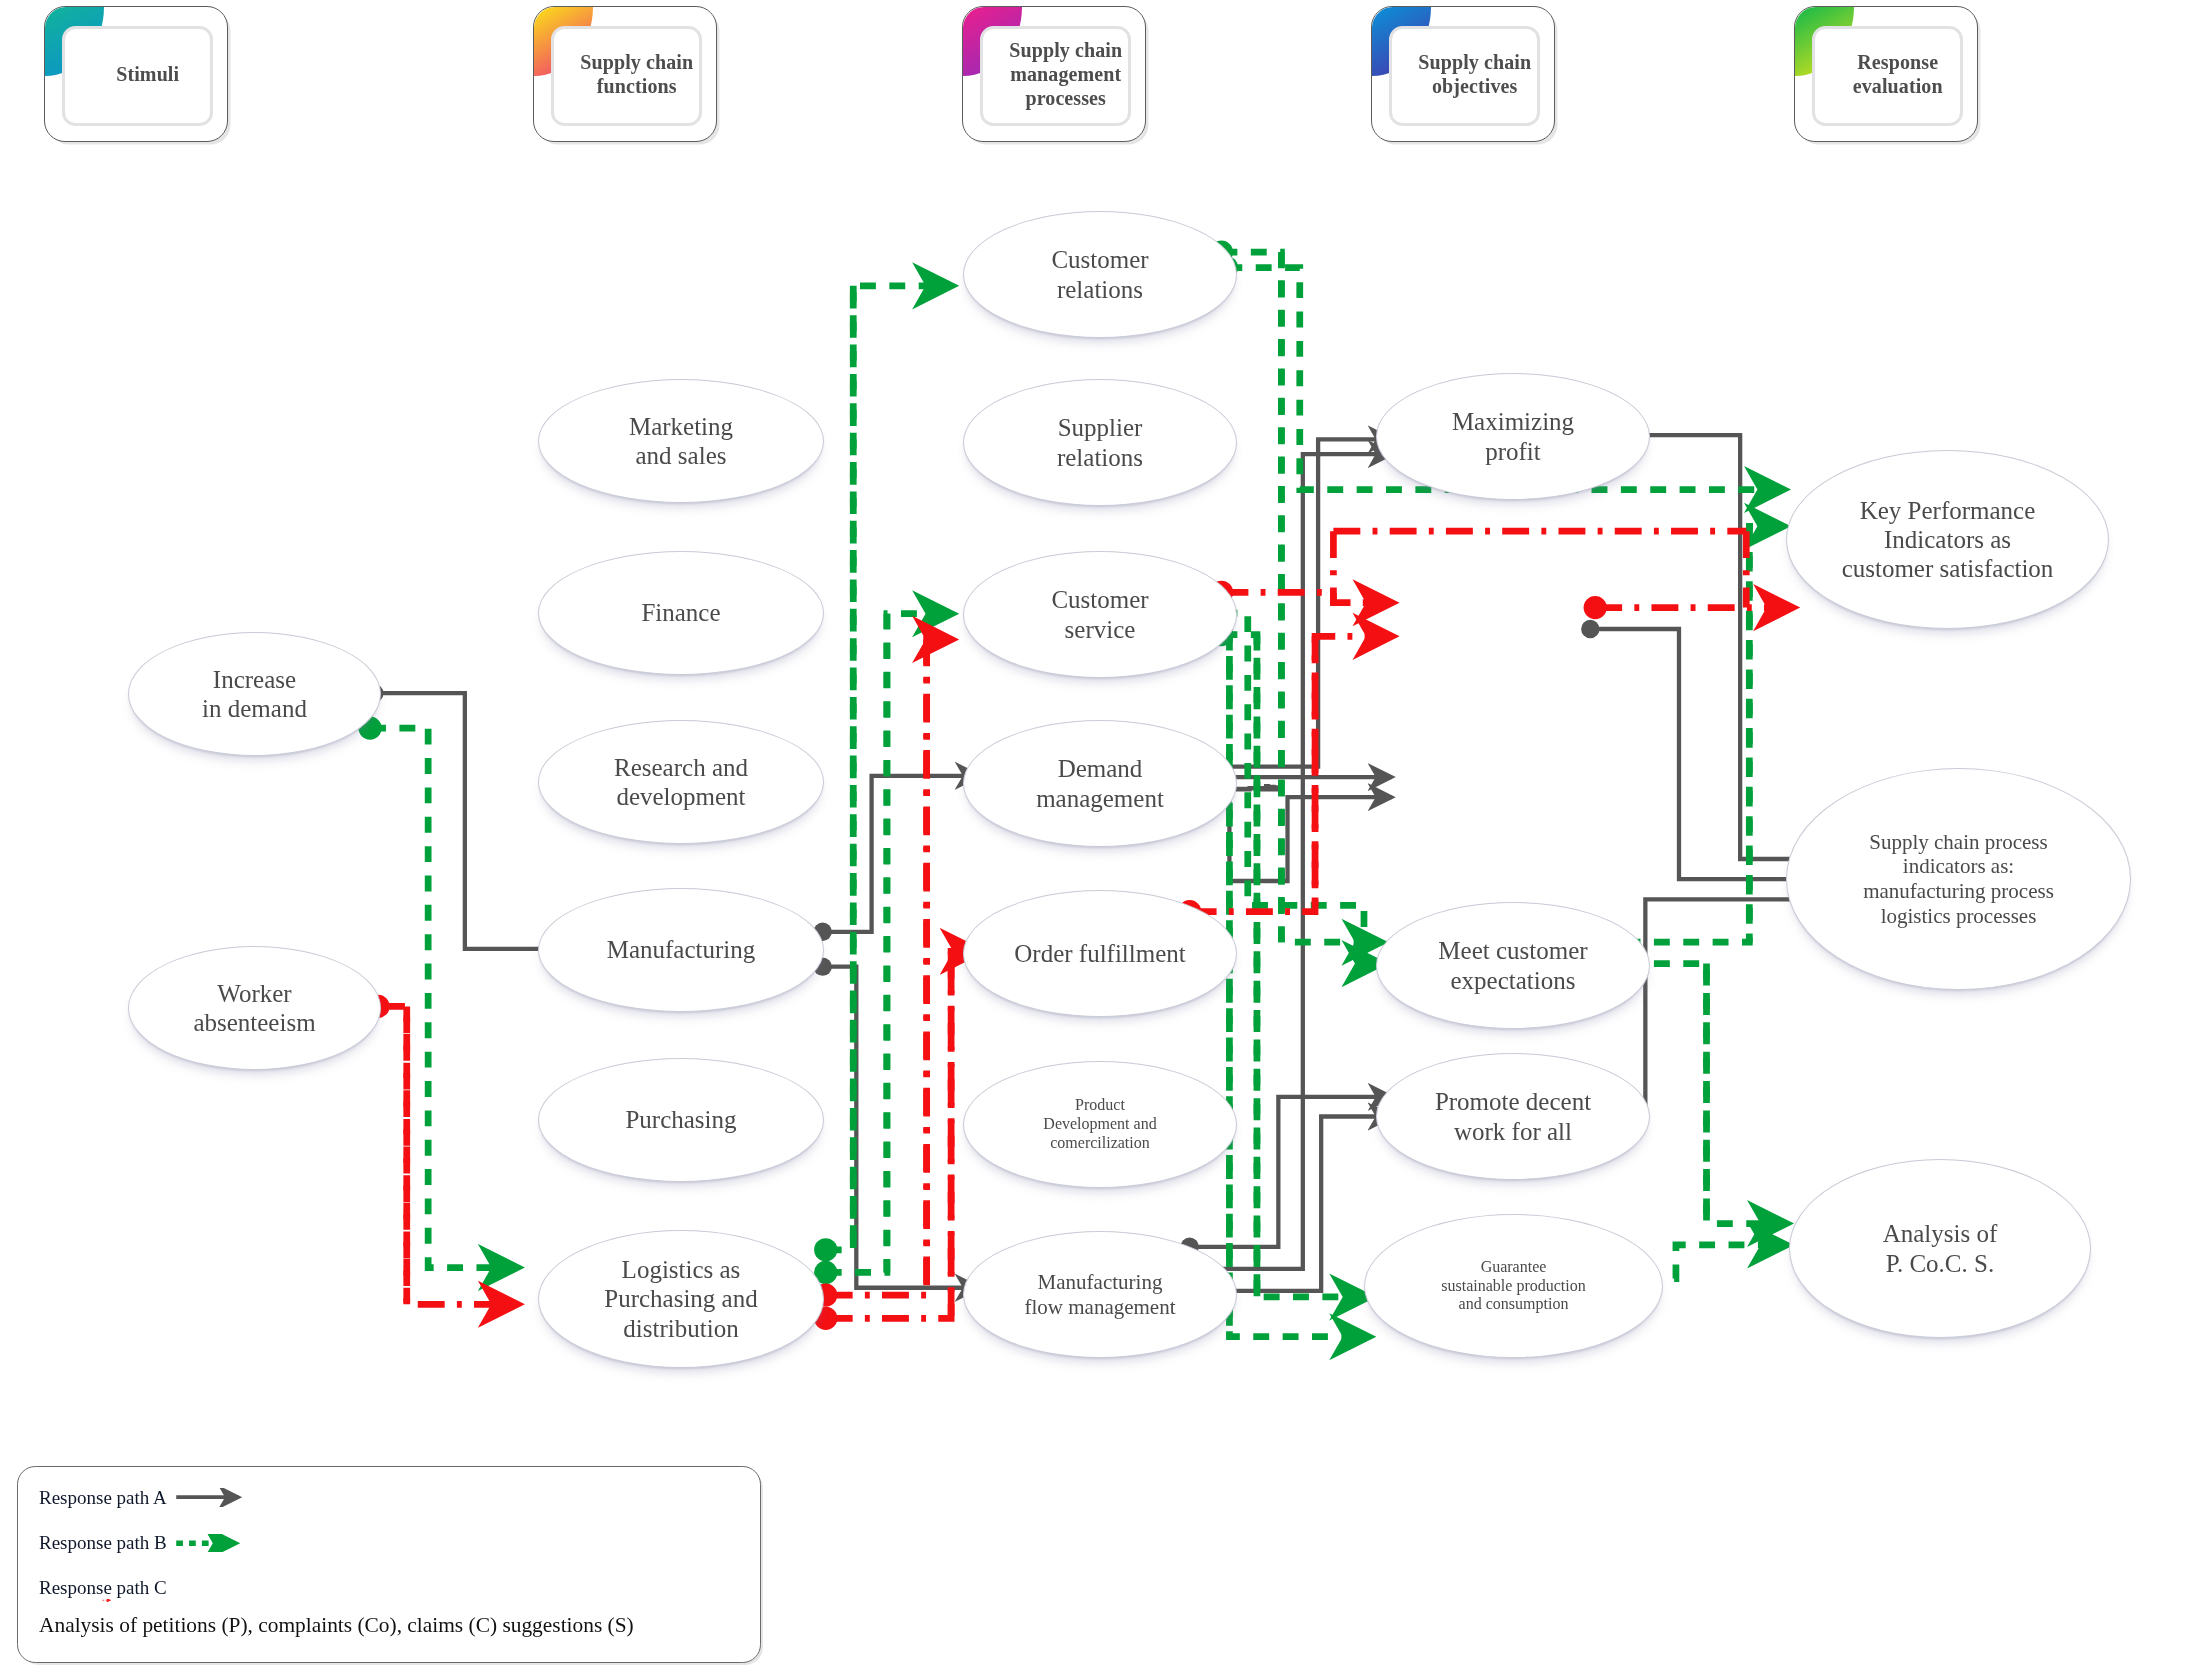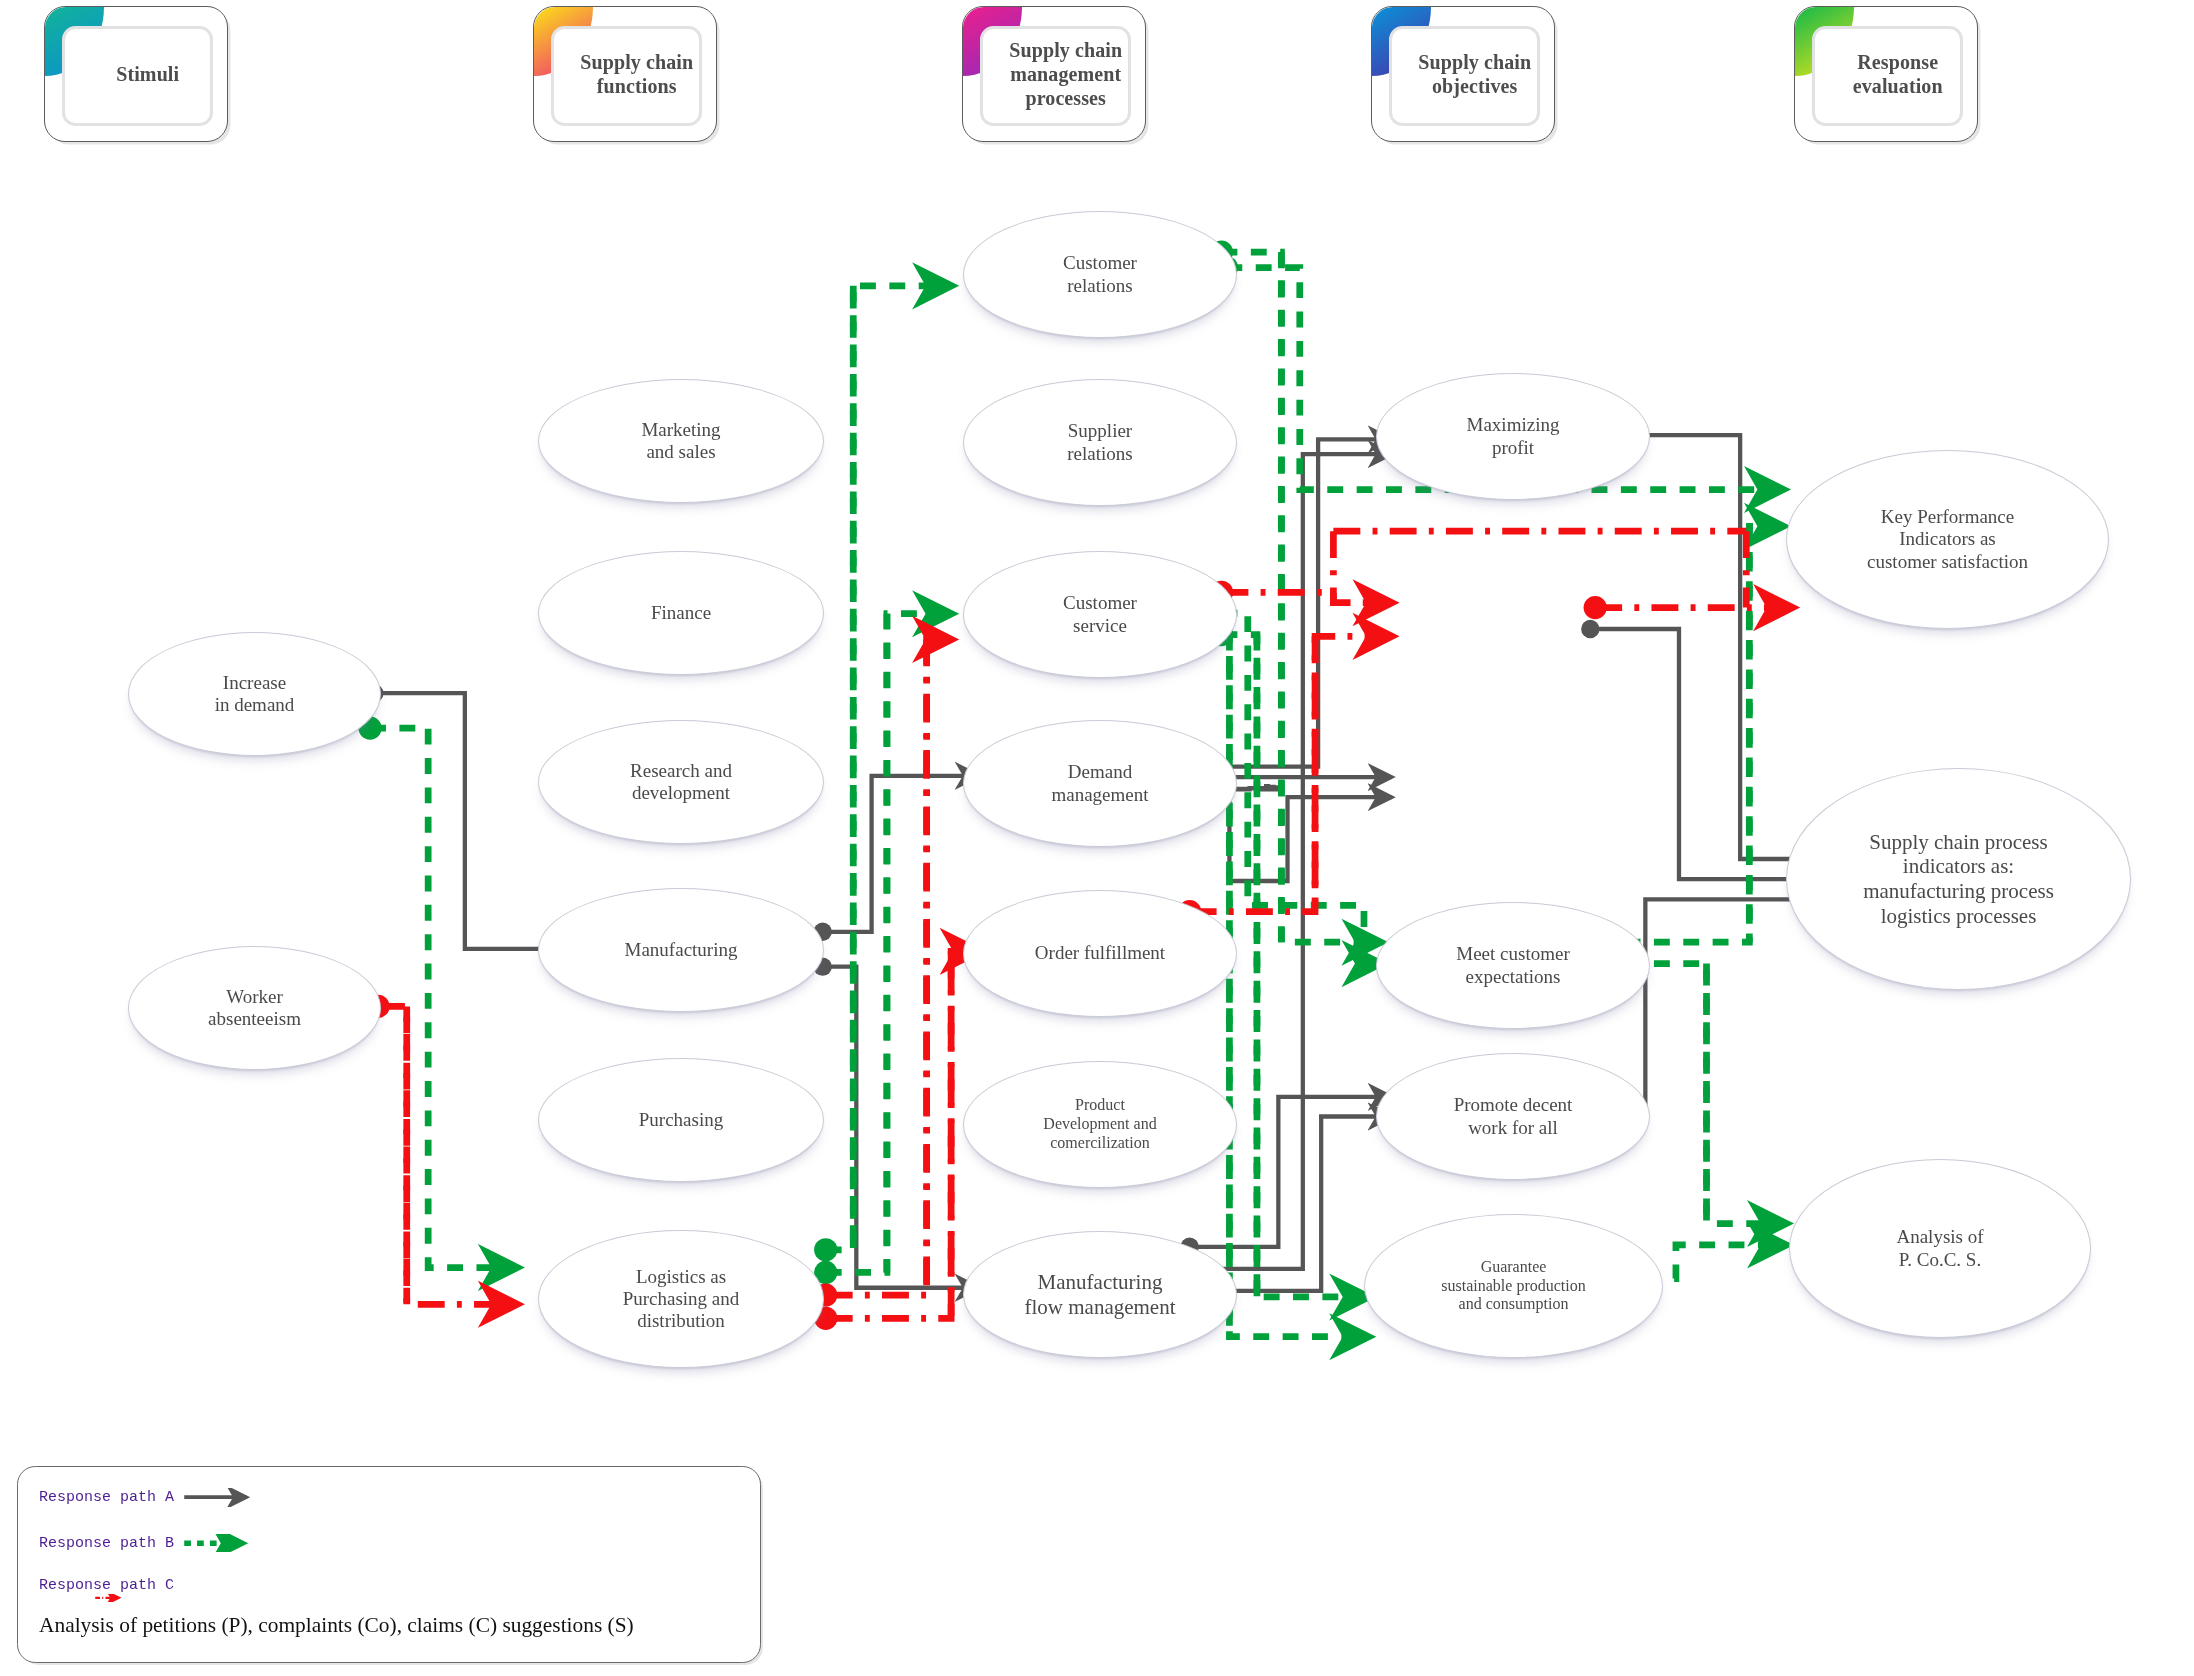--- a/index.html
+++ b/index.html
@@ -21,30 +21,30 @@
       font-weight:bold;font-size:20px;line-height:1.22;color:#4d4d4d;
       letter-spacing:0.1px;z-index:3;}
 
   
   .node{position:absolute;display:flex;align-items:center;justify-content:center;
       text-align:center;border-radius:50%;background:#fff;
       border:1px solid #c9cbd6;color:#4a4a4a;
       box-shadow:0 8.6px 11px -4.9px rgba(120,120,160,.30),
                  0 1.8px 1.8px -0.6px rgba(130,130,170,.22);}
   .node span{display:block;padding:0 8.6px;line-height:1.17;}
-  .n36 span{font-size:19px;}
+  .n36 span{font-size:25px;}
   .n34 span{font-size:21px;}
   .n33 span{font-size:16px;}
 
   
   #legend{position:absolute;left:17px;top:1466px;width:742px;height:195px;
       border:1.8px solid #6a6a6a;border-radius:18.4px;background:#fff;
       box-shadow:3.1px 3.1px 0 -1.2px rgba(0,0,0,.10);}
   .lgrow{position:absolute;left:21px;height:24.5px;display:flex;align-items:center;}
-  .lgrow .txt{font-size:15px;color:#4c1d95;white-space:nowrap;font-family:Liberation Mono, monospace;}
+  .lgrow .txt{font-size:19px;color:#0f172a;white-space:nowrap;}
   .lgsample{margin-left:8.6px;width:77px;height:18.4px;}
   #lgnote{position:absolute;left:21px;top:146px;font-size:21.4px;color:#111;white-space:nowrap;}
 
   svg.wires{position:absolute;left:0;top:0;width:2194px;height:1677px;
       pointer-events:none;overflow:visible;}
 </style>
 </head>
 <body>
 
 <div id="stage">

